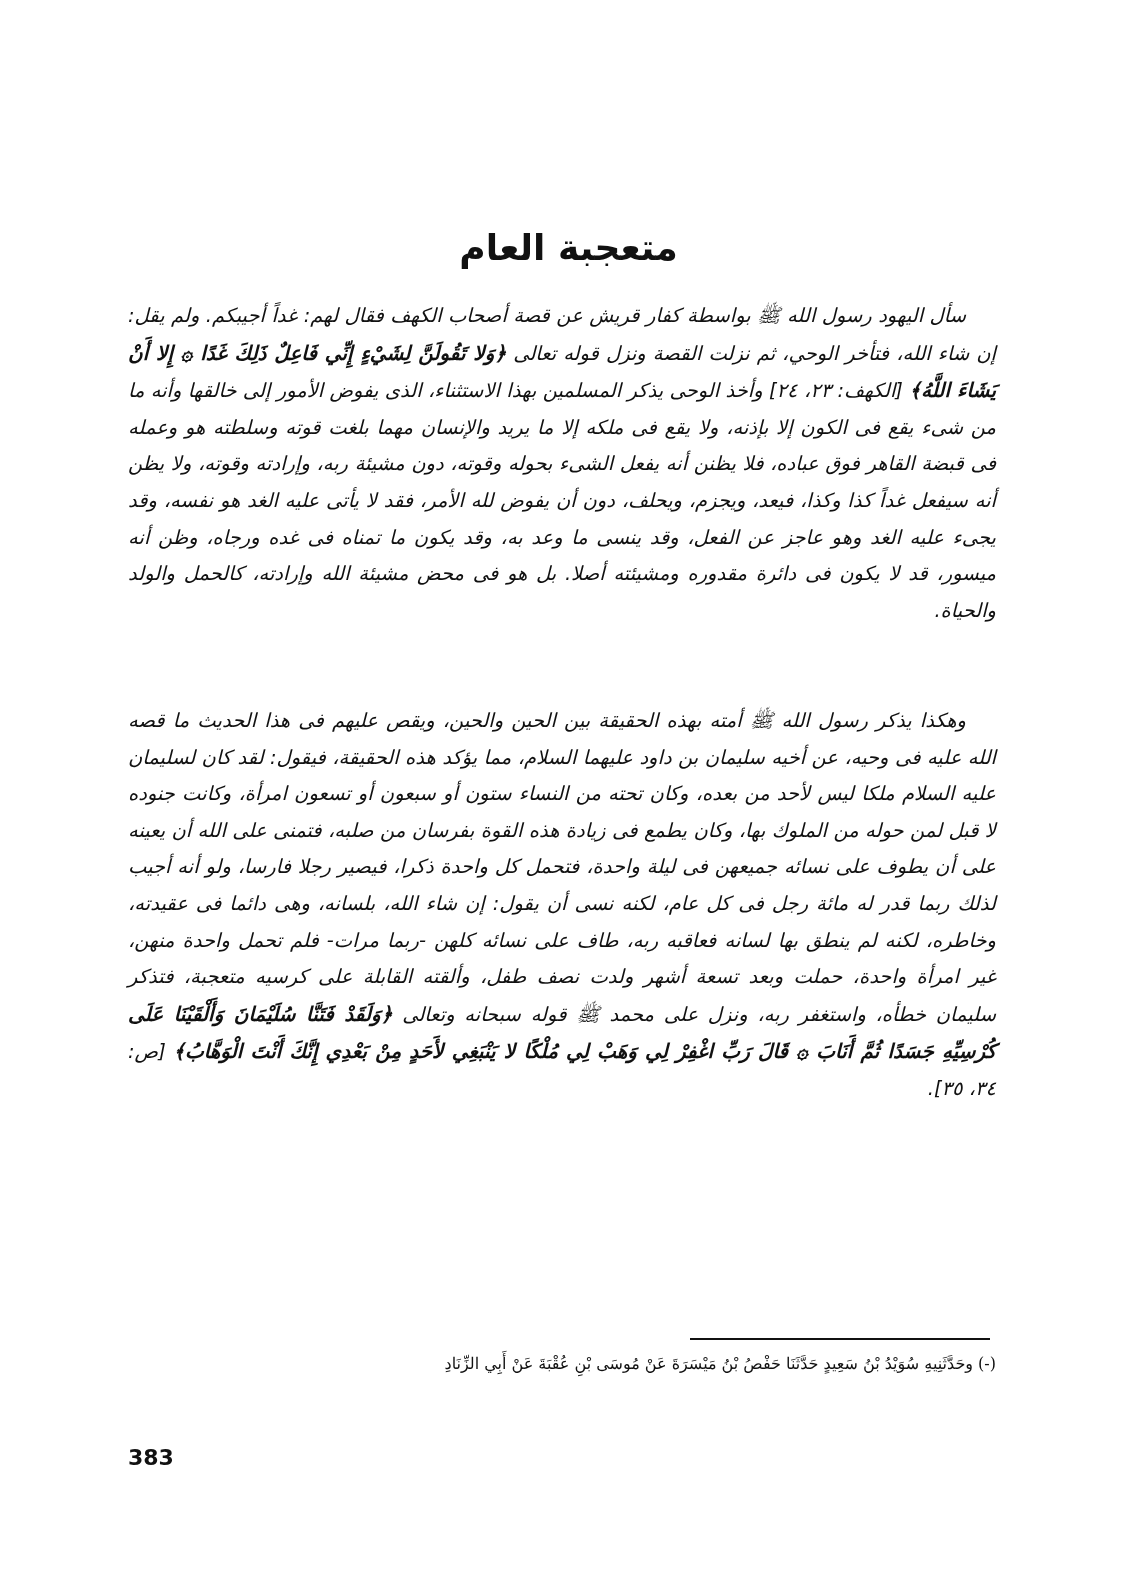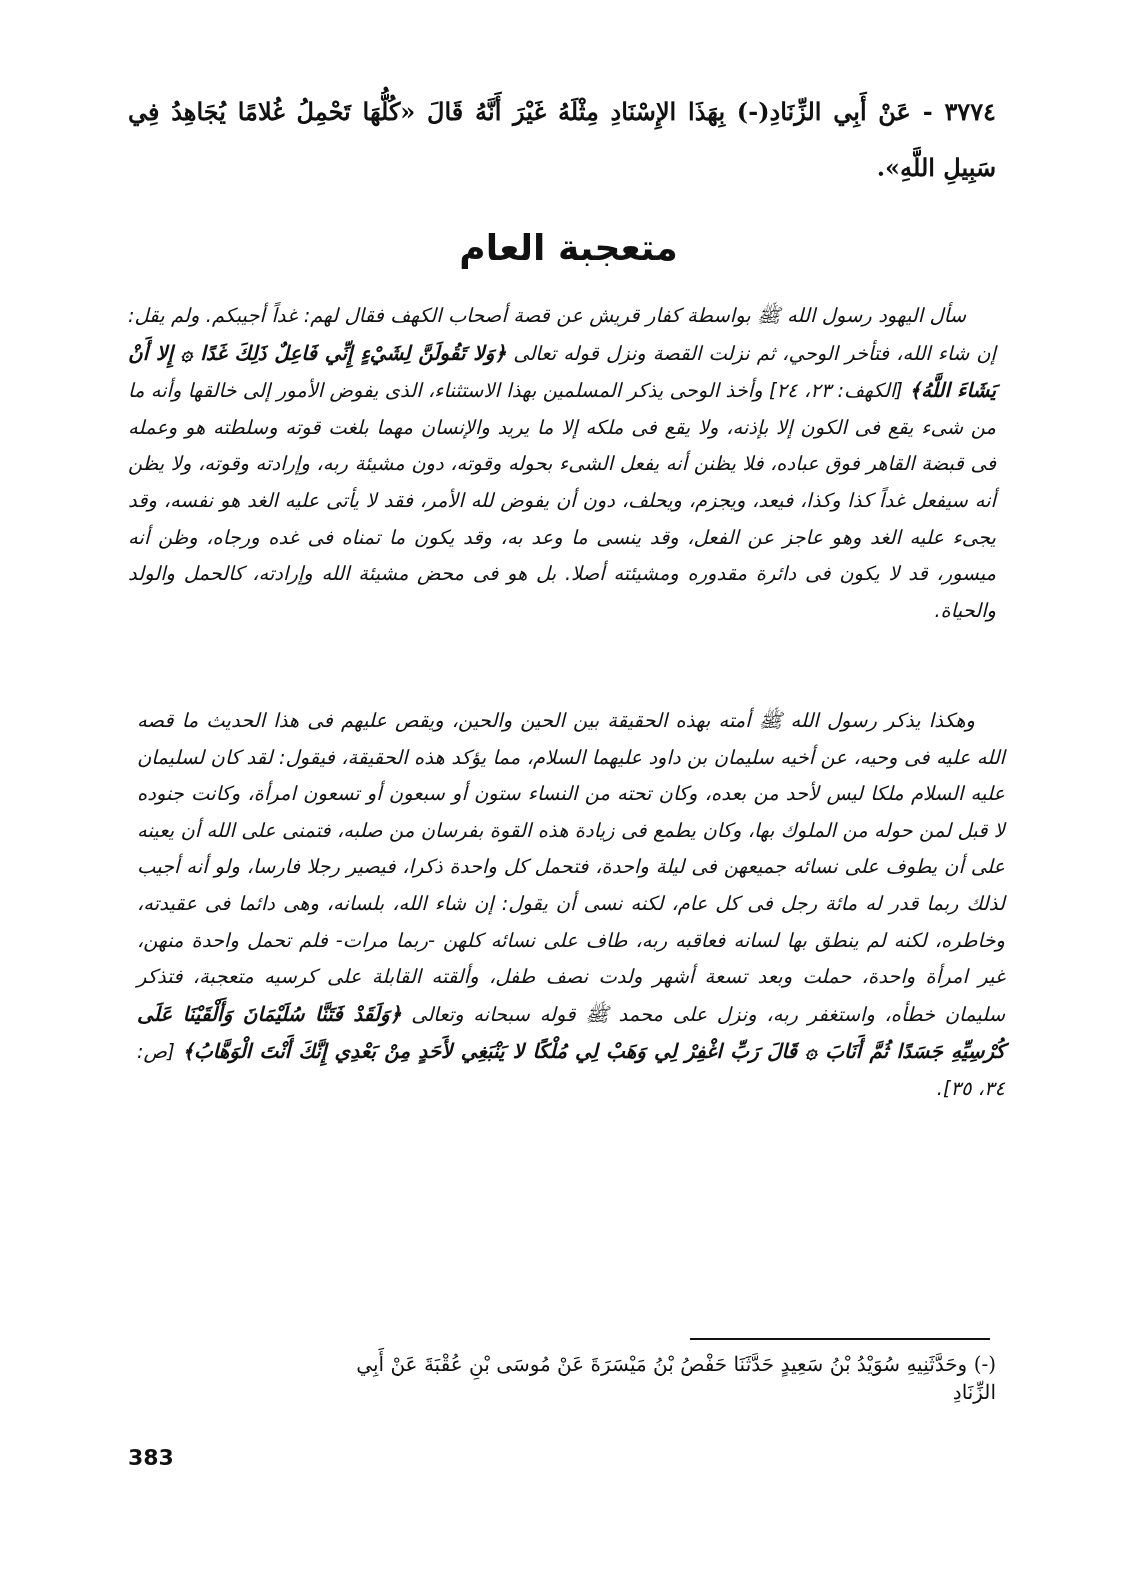--- a/index.html
+++ b/index.html
@@ -53,64 +53,60 @@
       left: 128px;
       width: 868px;
       font-family: "DejaVu Sans", "Liberation Sans", sans-serif;
       font-size: 19.5px;
       line-height: 36.6px;
       text-align: justify;
       text-align-last: right;
       font-style: italic;
     }
     .para1 { top: 298px; }
-    .para2 { top: 703px; margin-left: 9px; }
+    .para2 { top: 703px; }
     .indent { display: inline-block; width: 30px; }
     .quran {
       font-family: "DejaVu Serif", "Liberation Serif", serif;
       font-weight: bold;
       font-size: 20px;
     }
     .footnote-rule {
       position: absolute;
       left: 690px;
       top: 1338px;
       width: 300px;
       height: 2px;
       background: #111111;
     }
     .footnote {
       position: absolute;
       left: 340px;
       top: 1350px;
       width: 656px;
       font-family: "DejaVu Serif", "Liberation Serif", serif;
-      font-size: 20px;
+      font-size: 16px;
       line-height: 28px;
       text-align: right;
     }
     .page-number {
       position: absolute;
       left: 128px;
       top: 1445px;
       font-family: "DejaVu Sans", sans-serif;
       font-weight: bold;
       font-size: 22px;
       line-height: 26px;
     }
   </style>
 </head>
 <body>
 
 <div class="page">
 
-  <div class="hadith rtl">
-    <span>٣٧٧٤</span>
-    <span>- عَنْ أَبِي الزِّنَادِ(-) بِهَذَا الإِسْنَادِ مِثْلَهُ غَيْرَ أَنَّهُ قَالَ «كُلُّهَا تَحْمِلُ غُلامًا يُجَاهِدُ فِي سَبِيلِ اللَّهِ».</span>
-  </div>
 
   <div class="section-title rtl">متعجبة العام</div>
 
   <div class="body-text para1 rtl">
     <span class="indent"></span><span>سأل اليهود رسول الله ﷺ بواسطة كفار قريش عن قصة أصحاب الكهف فقال لهم: غداً أجيبكم. ولم يقل: إن شاء الله، فتأخر الوحي، ثم نزلت القصة ونزل قوله تعالى </span><span class="quran">﴿وَلا تَقُولَنَّ لِشَيْءٍ إِنِّي فَاعِلٌ ذَلِكَ غَدًا ۞ إِلا أَنْ يَشَاءَ اللَّهُ﴾</span><span> [الكهف: ٢٣، ٢٤] وأخذ الوحى يذكر المسلمين بهذا الاستثناء، الذى يفوض الأمور إلى خالقها وأنه ما من شىء يقع فى الكون إلا بإذنه، ولا يقع فى ملكه إلا ما يريد والإنسان مهما بلغت قوته وسلطته هو وعمله فى قبضة القاهر فوق عباده، فلا يظنن أنه يفعل الشىء بحوله وقوته، دون مشيئة ربه، وإرادته وقوته، ولا يظن أنه سيفعل غداً كذا وكذا، فيعد، ويجزم، ويحلف، دون أن يفوض لله الأمر، فقد لا يأتى عليه الغد هو نفسه، وقد يجىء عليه الغد وهو عاجز عن الفعل، وقد ينسى ما وعد به، وقد يكون ما تمناه فى غده ورجاه، وظن أنه ميسور، قد لا يكون فى دائرة مقدوره ومشيئته أصلا. بل هو فى محض مشيئة الله وإرادته، كالحمل والولد والحياة.</span>
   </div>
 
   <div class="body-text para2 rtl">
     <span class="indent"></span><span>وهكذا يذكر رسول الله ﷺ أمته بهذه الحقيقة بين الحين والحين، ويقص عليهم فى هذا الحديث ما قصه الله عليه فى وحيه، عن أخيه سليمان بن داود عليهما السلام، مما يؤكد هذه الحقيقة، فيقول: لقد كان لسليمان عليه السلام ملكا ليس لأحد من بعده، وكان تحته من النساء ستون أو سبعون أو تسعون امرأة، وكانت جنوده لا قبل لمن حوله من الملوك بها، وكان يطمع فى زيادة هذه القوة بفرسان من صلبه، فتمنى على الله أن يعينه على أن يطوف على نسائه جميعهن فى ليلة واحدة، فتحمل كل واحدة ذكرا، فيصير رجلا فارسا، ولو أنه أجيب لذلك ربما قدر له مائة رجل فى كل عام، لكنه نسى أن يقول: إن شاء الله، بلسانه، وهى دائما فى عقيدته، وخاطره، لكنه لم ينطق بها لسانه فعاقبه ربه، طاف على نسائه كلهن -ربما مرات- فلم تحمل واحدة منهن، غير امرأة واحدة، حملت وبعد تسعة أشهر ولدت نصف طفل، وألقته القابلة على كرسيه متعجبة، فتذكر سليمان خطأه، واستغفر ربه، ونزل على محمد ﷺ قوله سبحانه وتعالى </span><span class="quran">﴿وَلَقَدْ فَتَنَّا سُلَيْمَانَ وَأَلْقَيْنَا عَلَى كُرْسِيِّهِ جَسَدًا ثُمَّ أَنَابَ ۞ قَالَ رَبِّ اغْفِرْ لِي وَهَبْ لِي مُلْكًا لا يَنْبَغِي لأَحَدٍ مِنْ بَعْدِي إِنَّكَ أَنْتَ الْوَهَّابُ﴾</span><span> [ص: ٣٤، ٣٥].</span>
   </div>

